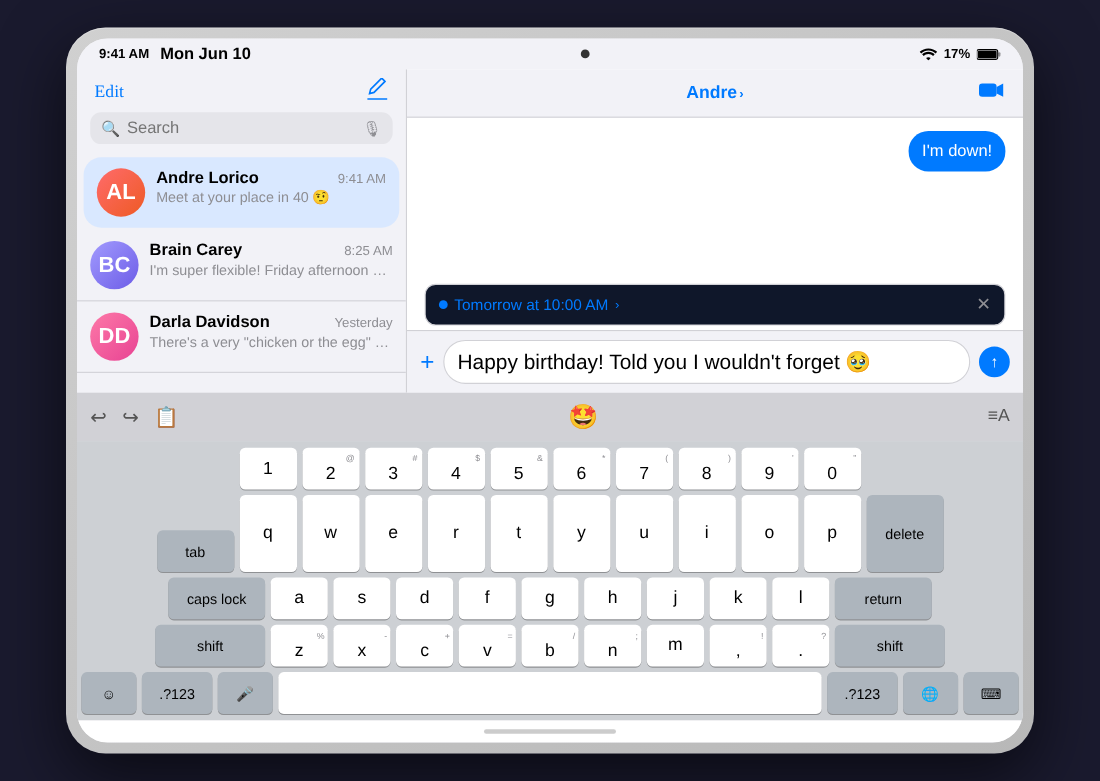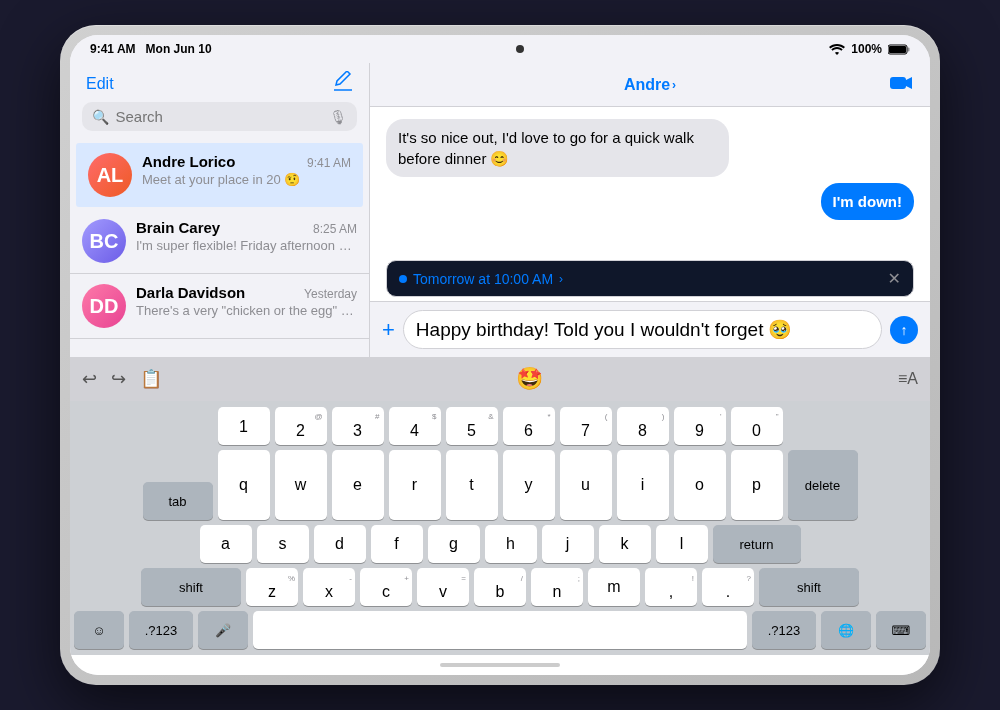--- a/index.html
+++ b/index.html
@@ -37,21 +37,21 @@
       height: 28px;
       display: flex;
       align-items: center;
       justify-content: space-between;
       padding: 0 20px;
       font-size: 11px;
       font-weight: 600;
       flex-shrink: 0;
     }
     .status-bar .time { color: #000; font-size: 12px; }
-    .status-bar .date { color: #000; font-size: 12px; margin-left: 6px; }
+    .status-bar .date { color: #000; font-size: 15px; margin-left: 6px; }
     .status-bar .center-dot { width: 8px; height: 8px; background: #333; border-radius: 50%; }
     .status-bar-right { display: flex; align-items: center; gap: 6px; }
     
     .app-area {
       flex: 1;
       display: flex;
       overflow: hidden;
     }
     
     .sidebar {
@@ -60,20 +60,21 @@
       display: flex;
       flex-direction: column;
       border-right: 1px solid #d1d1d6;
       flex-shrink: 0;
     }
     .sidebar-header {
       padding: 8px 16px 6px;
       display: flex;
       justify-content: space-between;
       align-items: center;
+      font-family: Liberation Serif, serif;
     }
     .sidebar-edit-btn { color: #007aff; font-size: 16px; }
     .sidebar-compose-btn { color: #007aff; font-size: 18px; }
     .sidebar-title {
       padding: 0 16px 8px;
       font-size: 28px;
       font-weight: 700;
       color: #000;
     }
     .search-bar {
@@ -97,21 +98,21 @@
     .search-bar .mic-icon { color: #8e8e93; font-size: 14px; }
     .conversation-list { flex: 1; overflow-y: auto; }
     .conversation-item {
       display: flex;
       align-items: flex-start;
       padding: 10px 12px;
       gap: 10px;
       cursor: pointer;
       border-bottom: 1px solid #d1d1d6;
     }
-    .conversation-item.active { background: #d9e8ff; border-radius: 3px; margin: 2px 6px; border-bottom: none; }
+    .conversation-item.active { background: #d9e8ff; border-radius: 16px; margin: 2px 6px; border-bottom: none; }
     .avatar {
       width: 44px;
       height: 44px;
       border-radius: 50%;
       flex-shrink: 0;
       display: flex;
       align-items: center;
       justify-content: center;
       font-size: 20px;
       font-weight: 600;
@@ -172,21 +173,21 @@
     .message-row.incoming { justify-content: flex-start; }
     .message-row.outgoing { justify-content: flex-end; }
     .bubble {
       max-width: 65%;
       padding: 8px 12px;
       border-radius: 18px;
       font-size: 15px;
       line-height: 1.4;
     }
     .bubble.incoming { background: #e5e5ea; color: #000; }
-    .bubble.outgoing { background: #007aff; color: #fff; font-weight: bold; }
+    .bubble.outgoing { background: #007aff; color: #fff; }
     
     .scheduling-banner {
       margin: 4px 16px 4px;
       background: #0f172a;
       border: 1px solid #d1d1d6;
       border-radius: 10px;
       padding: 8px 12px;
       display: flex;
       align-items: center;
       justify-content: space-between;
@@ -323,21 +324,21 @@
         <span class="date">Mon Jun 10</span>
       </div>
       <div class="center-dot"></div>
       <div class="status-bar-right">
 
         <svg width="16" height="12" viewBox="0 0 16 12">
           <path d="M8 3C5.5 3 3.2 4 1.5 5.6L0 4.1C2.1 2.1 4.9 1 8 1s5.9 1.1 8 3.1L14.5 5.6C12.8 4 10.5 3 8 3z" fill="#000"></path>
           <path d="M8 6c-1.7 0-3.2.7-4.3 1.8L2.3 6.4C3.7 5 5.7 4 8 4s4.3 1 5.7 2.4L12.3 7.8C11.2 6.7 9.7 6 8 6z" fill="#000"></path>
           <path d="M8 9c-.8 0-1.5.3-2.1.8L8 12l2.1-2.2C9.5 9.3 8.8 9 8 9z" fill="#000"></path>
         </svg>
-        <span style="font-size:12px;">100%</span>
+        <span style="font-size:12px;">17%</span>
 
         <svg width="22" height="11" viewBox="0 0 22 11">
           <rect x="0" y="1" width="19" height="9" rx="2" ry="2" stroke="#000" stroke-width="1" fill="none"></rect>
           <rect x="19.5" y="3.5" width="2" height="4" rx="1" fill="#000" opacity="0.4"></rect>
           <rect x="1" y="2" width="17" height="7" rx="1" fill="#000"></rect>
         </svg>
       </div>
     </div>
 
     <div class="app-area">
@@ -359,21 +360,21 @@
         </div>
         <div class="conversation-list">
 
           <div class="conversation-item active">
             <div class="avatar avatar-andre">AL</div>
             <div class="conv-content">
               <div class="conv-top">
                 <span class="conv-name">Andre Lorico</span>
                 <span class="conv-time">9:41 AM</span>
               </div>
-              <div class="conv-preview">Meet at your place in 20 🤨</div>
+              <div class="conv-preview">Meet at your place in 40 🤨</div>
             </div>
           </div>
 
           <div class="conversation-item">
             <div class="avatar avatar-brain">BC</div>
             <div class="conv-content">
               <div class="conv-top">
                 <span class="conv-name">Brain Carey</span>
                 <span class="conv-time">8:25 AM</span>
               </div>
@@ -401,23 +402,20 @@
             <span class="chevron"> ›</span>
           </div>
           <div class="chat-header-video">
             <svg width="24" height="16" viewBox="0 0 24 16" fill="none">
               <rect x="0" y="2" width="16" height="12" rx="3" fill="#007aff"></rect>
               <path d="M16 5l6-3v12l-6-3V5z" fill="#007aff"></path>
             </svg>
           </div>
         </div>
         <div class="chat-messages">
-          <div class="message-row incoming">
-            <div class="bubble incoming">It's so nice out, I'd love to go for a quick walk before dinner 😊</div>
-          </div>
           <div class="message-row outgoing">
             <div class="bubble outgoing">I'm down!</div>
           </div>
 
         </div>
 
         <div class="scheduling-banner">
           <div class="scheduling-left">
             <span style="width:8px;height:8px;background:#007aff;border-radius:50%;display:inline-block;"></span>
             <span>Tomorrow at 10:00 AM</span>
@@ -504,20 +502,21 @@
         <div class="key key-letter">t</div>
         <div class="key key-letter">y</div>
         <div class="key key-letter">u</div>
         <div class="key key-letter">i</div>
         <div class="key key-letter">o</div>
         <div class="key key-letter">p</div>
         <div class="key special key-delete">delete</div>
       </div>
 
       <div class="kb-row">
+        <div class="key special key-caps">caps lock</div>
         <div class="key key-letter">a</div>
         <div class="key key-letter">s</div>
         <div class="key key-letter">d</div>
         <div class="key key-letter">f</div>
         <div class="key key-letter">g</div>
         <div class="key key-letter">h</div>
         <div class="key key-letter">j</div>
         <div class="key key-letter">k</div>
         <div class="key key-letter">l</div>
         <div class="key special key-return">return</div>

